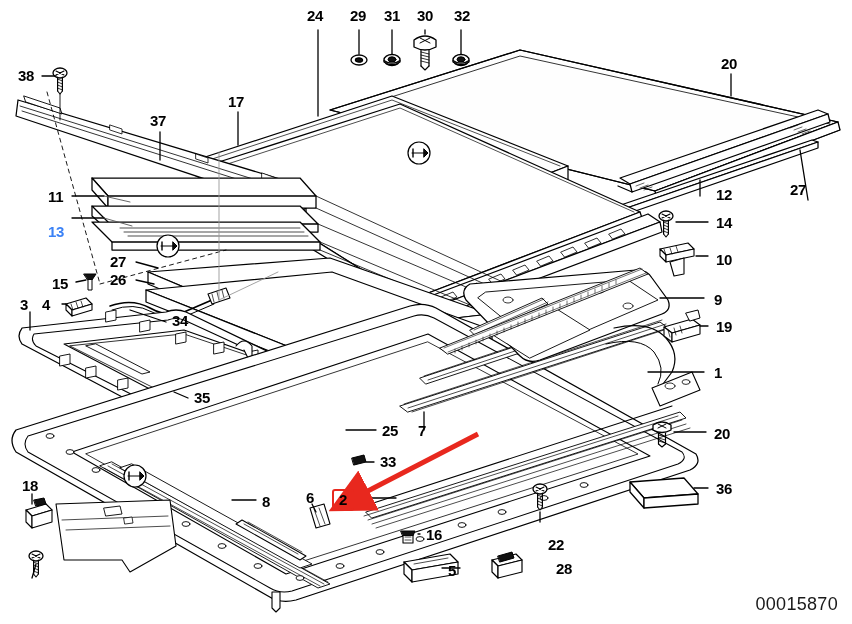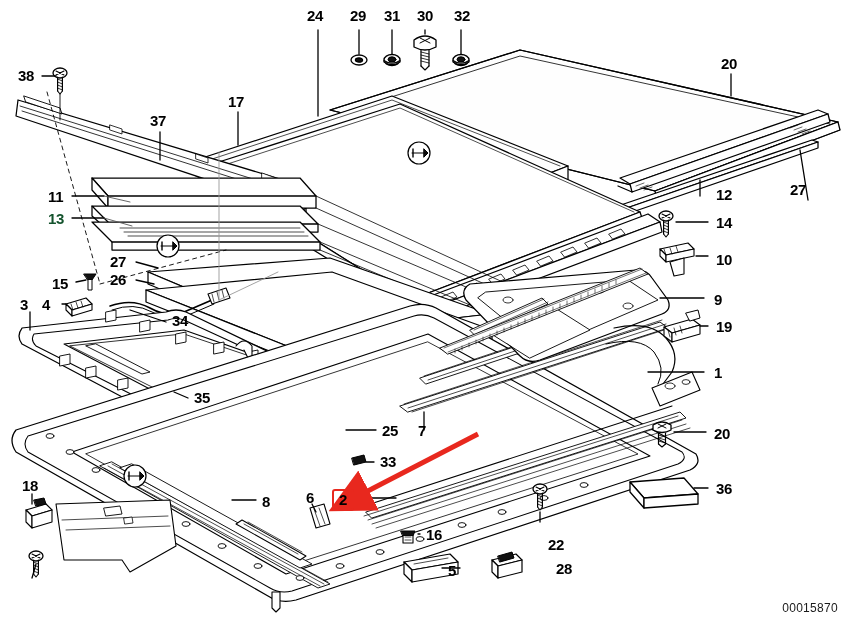--- a/index.html
+++ b/index.html
@@ -25,33 +25,33 @@
   .callout {
     position: absolute;
     font-family: "Liberation Sans", sans-serif;
     font-weight: bold;
     font-size: 15px;
     color: #000000;
     line-height: 1;
     white-space: nowrap;
     letter-spacing: -0.3px;
   }
-  .callout.dim { color: #14532d; }
+  .callout.dim { color: #3b82f6; margin-top: 13px; }
   .callout.boxed {
     border: 2px solid #e8281e;
     border-radius: 3px;
     padding: 1px 5px 2px 5px;
     line-height: 1;
   }
   #part-number {
     position: absolute;
     right: 14px;
     bottom: 9px;
     font-family: "Liberation Sans", sans-serif;
-    font-size: 12px;
+    font-size: 18px;
     color: #1a1a1a;
     letter-spacing: 0.3px;
   }
 </style>
 </head>
 <body>
 
 <div id="page">
 
   <svg id="diagram-svg" viewBox="0 0 852 624" xmlns="http://www.w3.org/2000/svg">

